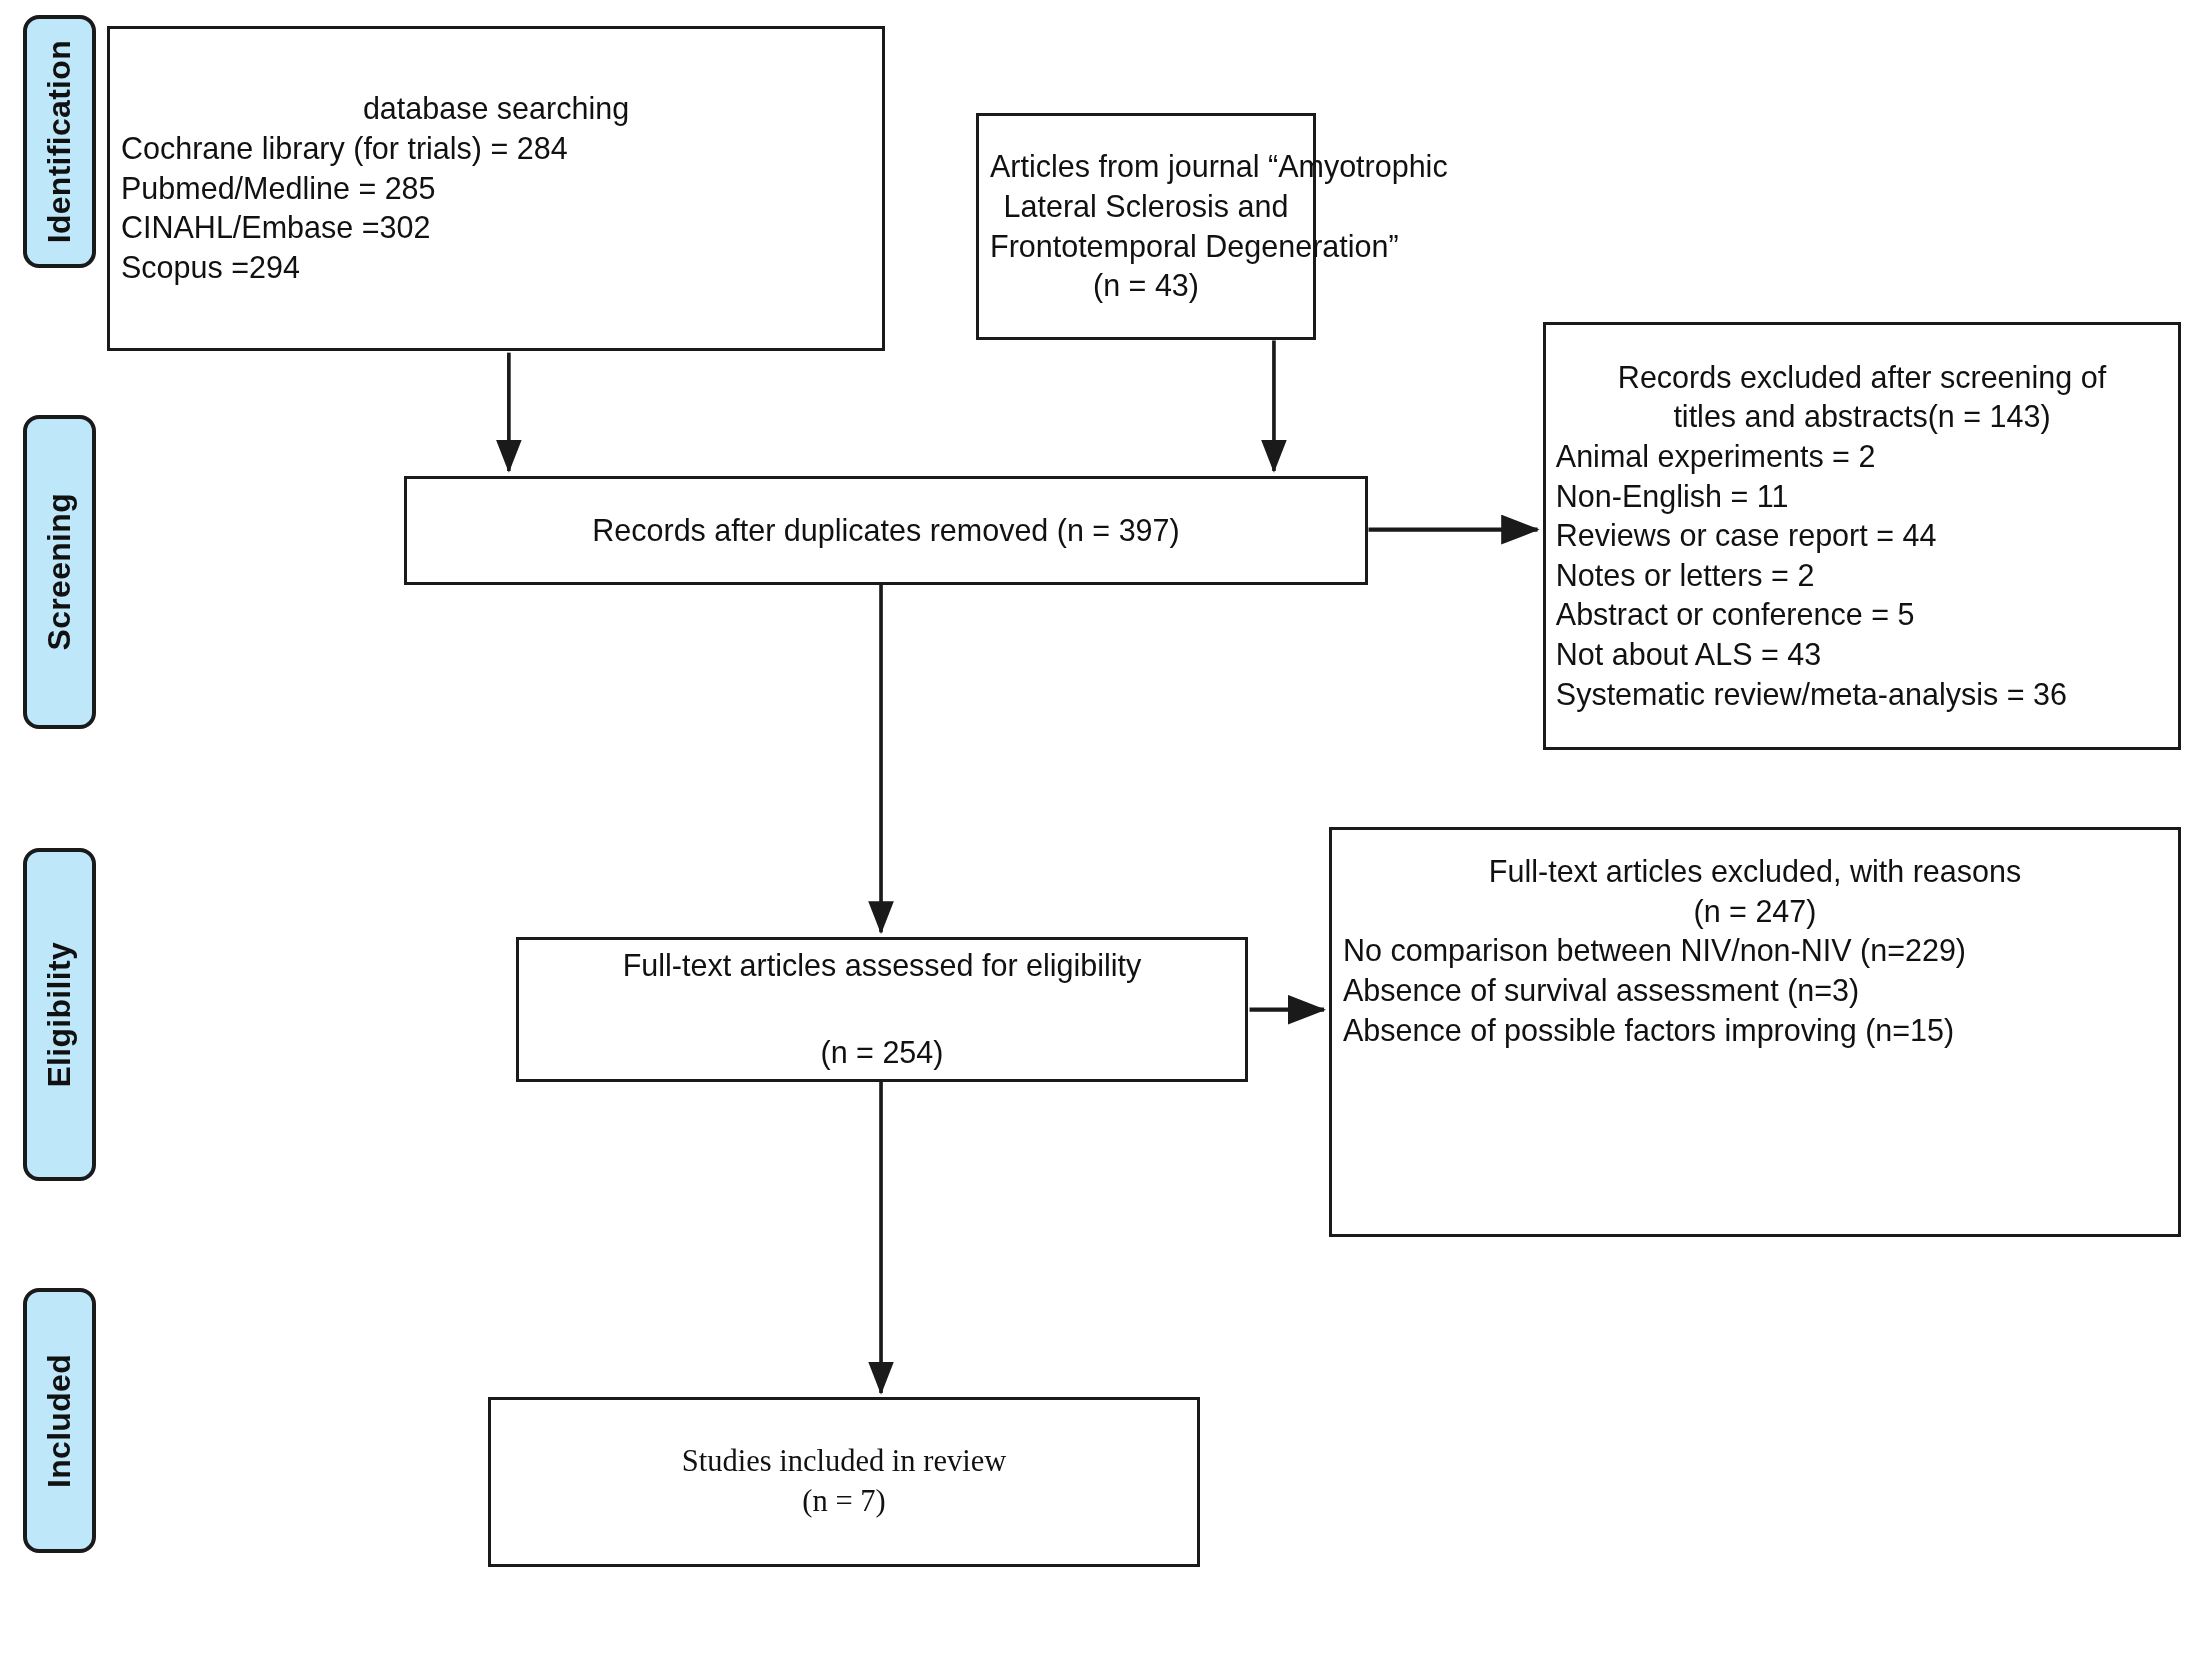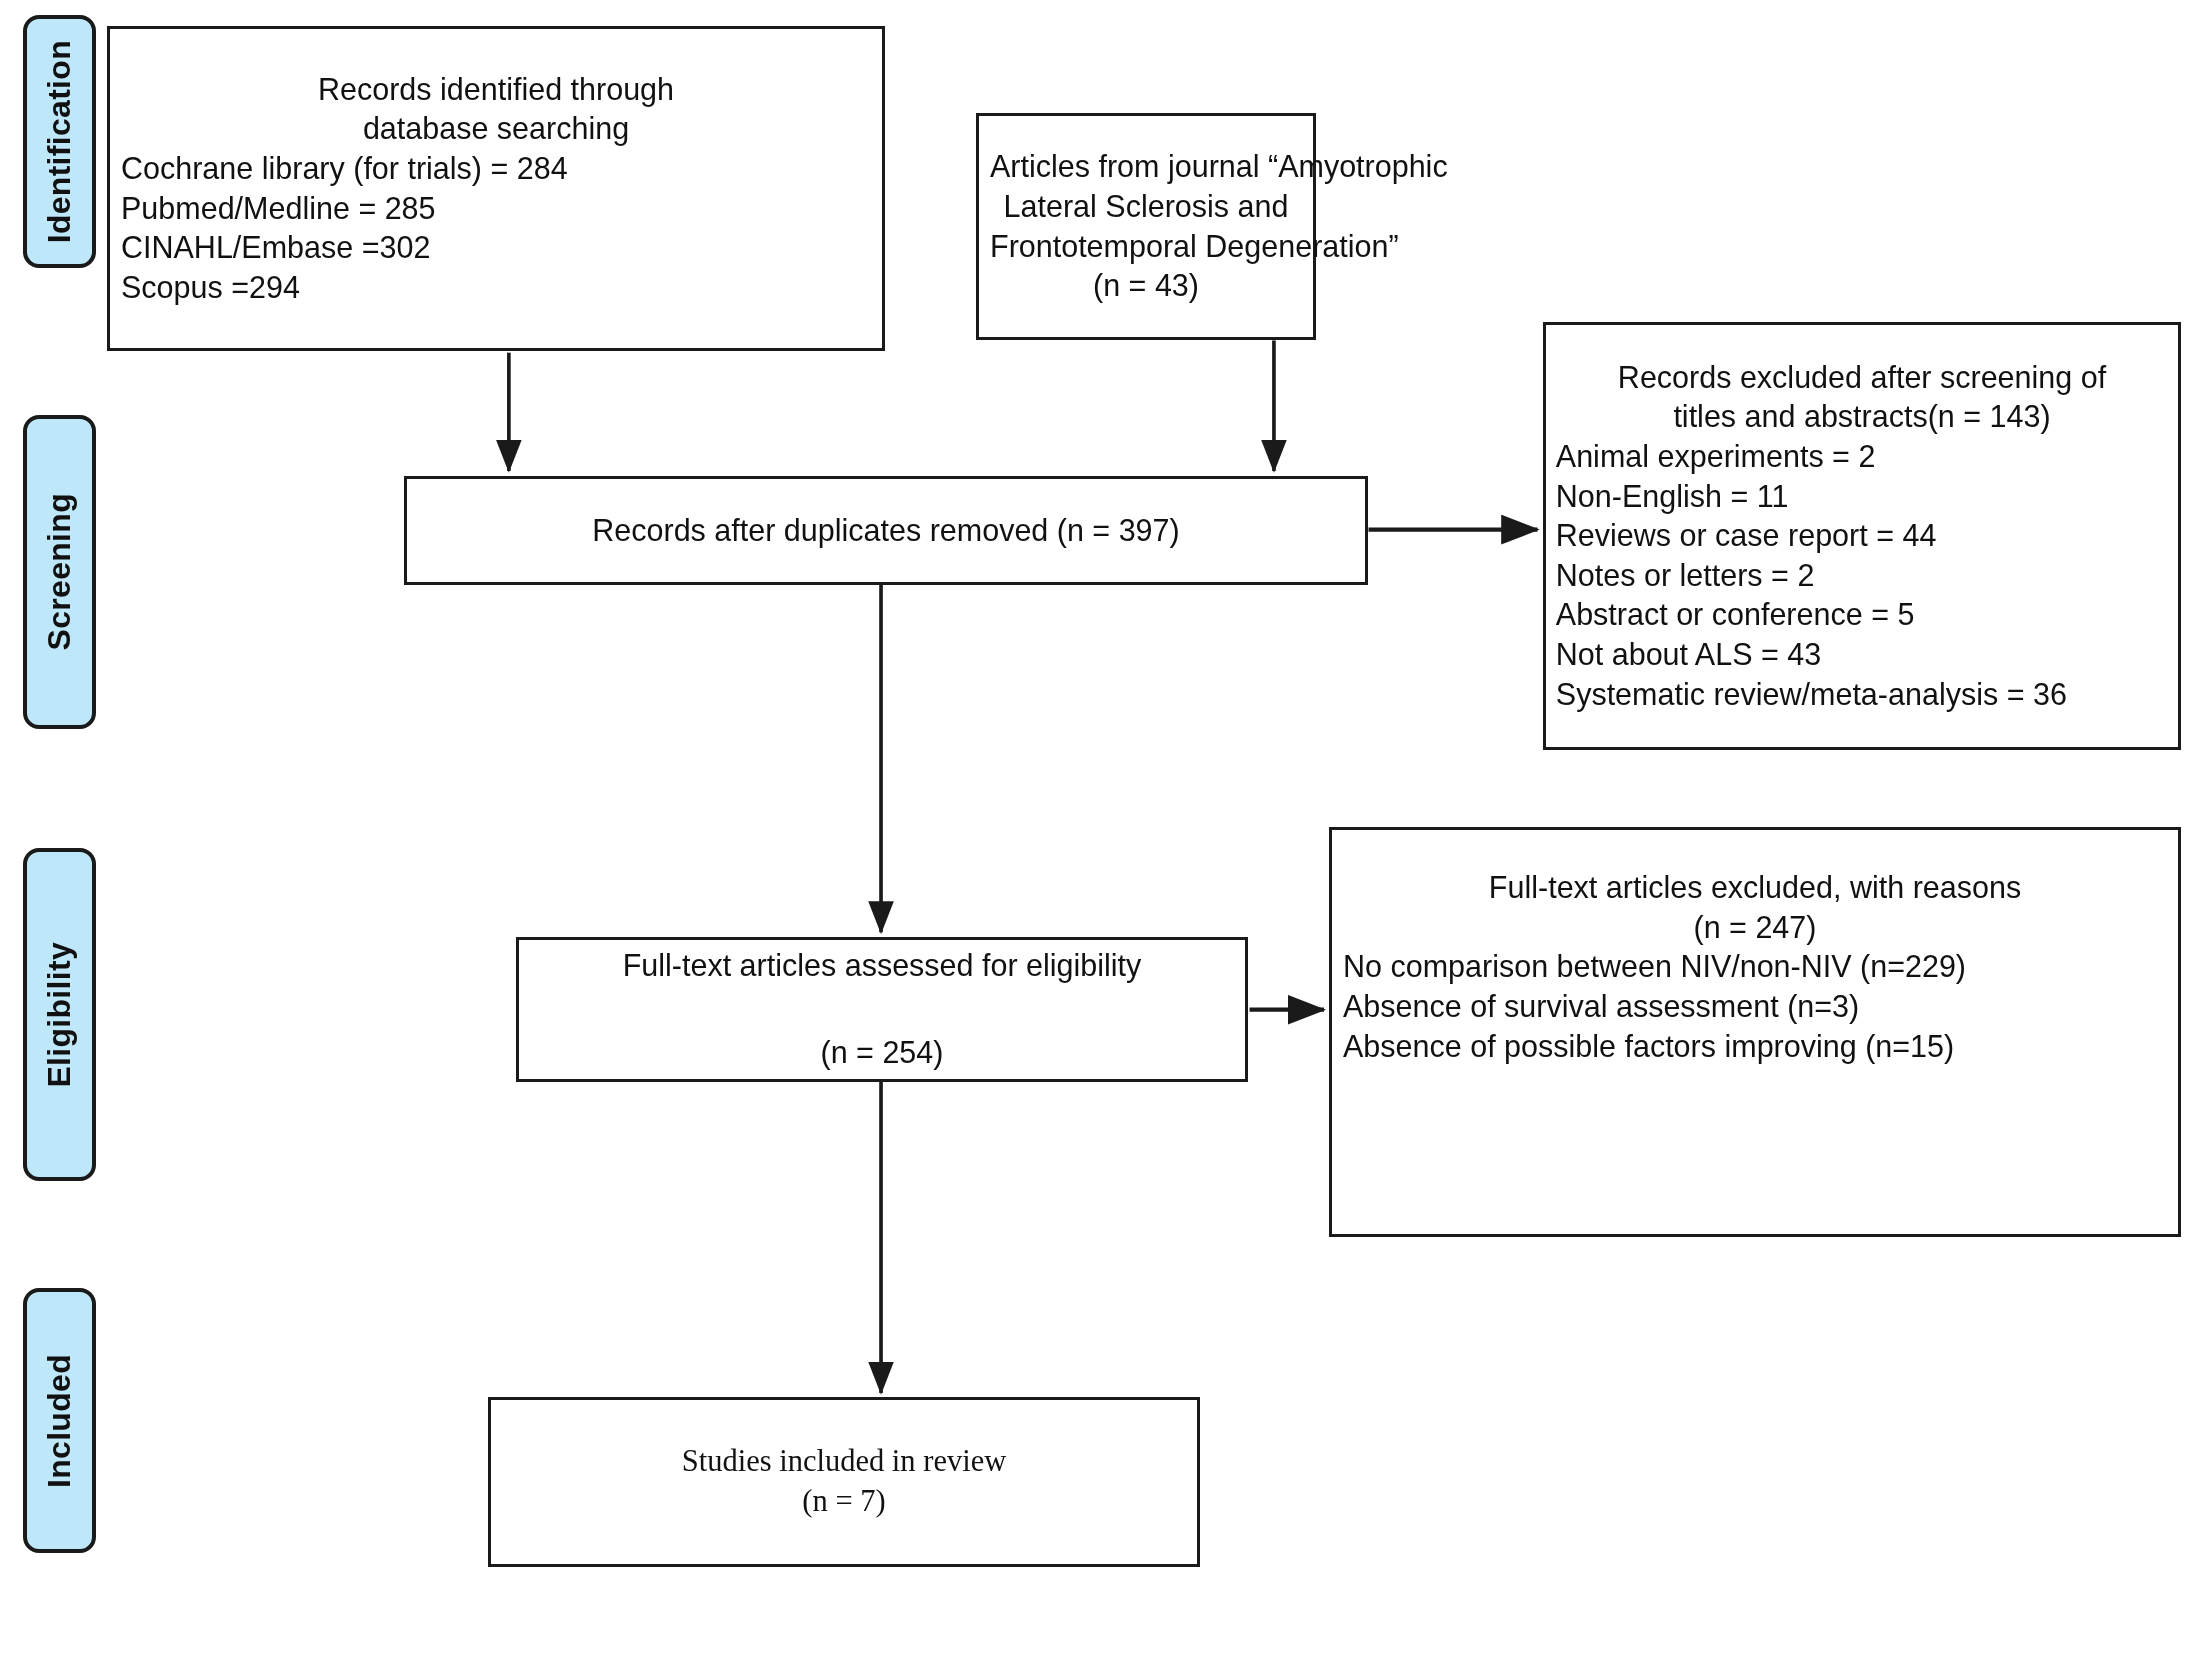--- a/index.html
+++ b/index.html
@@ -108,21 +108,20 @@
 
   <div class="stage-label" style="left:22.6px; top:848px; width:73px; height:333px;">
     <span class="stage-text">Eligibility</span>
   </div>
 
   <div class="stage-label" style="left:22.6px; top:1288px; width:73px; height:265px;">
     <span class="stage-text">Included</span>
   </div>
 
   <div class="flow-box" style="left:107px; top:26px; width:778px; height:325px;">
-    <div class="line-center">Records identified through</div>
     <div class="line-center">database searching</div>
     <div class="line-left">
       <b>Cochrane  library (for trials)</b>
       <span>= 284</span>
     </div>
     <div class="line-left">
       <b>Pubmed/Medline</b>
       <span>= 285</span>
     </div>
     <div class="line-left">
@@ -178,21 +177,21 @@
   <div class="flow-box" style="left:404px; top:476px; width:964px; height:109px;">
     <div class="line-center">Records after duplicates removed (n = 397)</div>
   </div>
 
   <div class="flow-box" style="left:516px; top:937px; width:732px; height:145px;justify-content:space-between;">
     <div class="line-center">Full-text articles assessed for eligibility</div>
     <div class="line-center">(n = 254)</div>
   </div>
 
   <div class="flow-box" style="left:1329px; top:827px; width:852px; height:410px;
-              justify-content:flex-start; padding-top:38px;">
+              justify-content:flex-start; padding-top:22px;">
     <div class="line-center">Full-text articles excluded, with reasons</div>
     <div class="line-center">(n = 247)</div>
     <div class="line-left">No comparison between NIV/non-NIV (n=229)</div>
     <div class="line-left">Absence of survival assessment (n=3)</div>
     <div class="line-left">Absence of possible factors improving (n=15)</div>
   </div>
 
   <div class="flow-box" style="left:488px; top:1397px; width:712px; height:170px;font-family:Liberation Serif, serif;">
     <div class="line-center">Studies included in review</div>
     <div class="line-center">(n = 7)</div>

